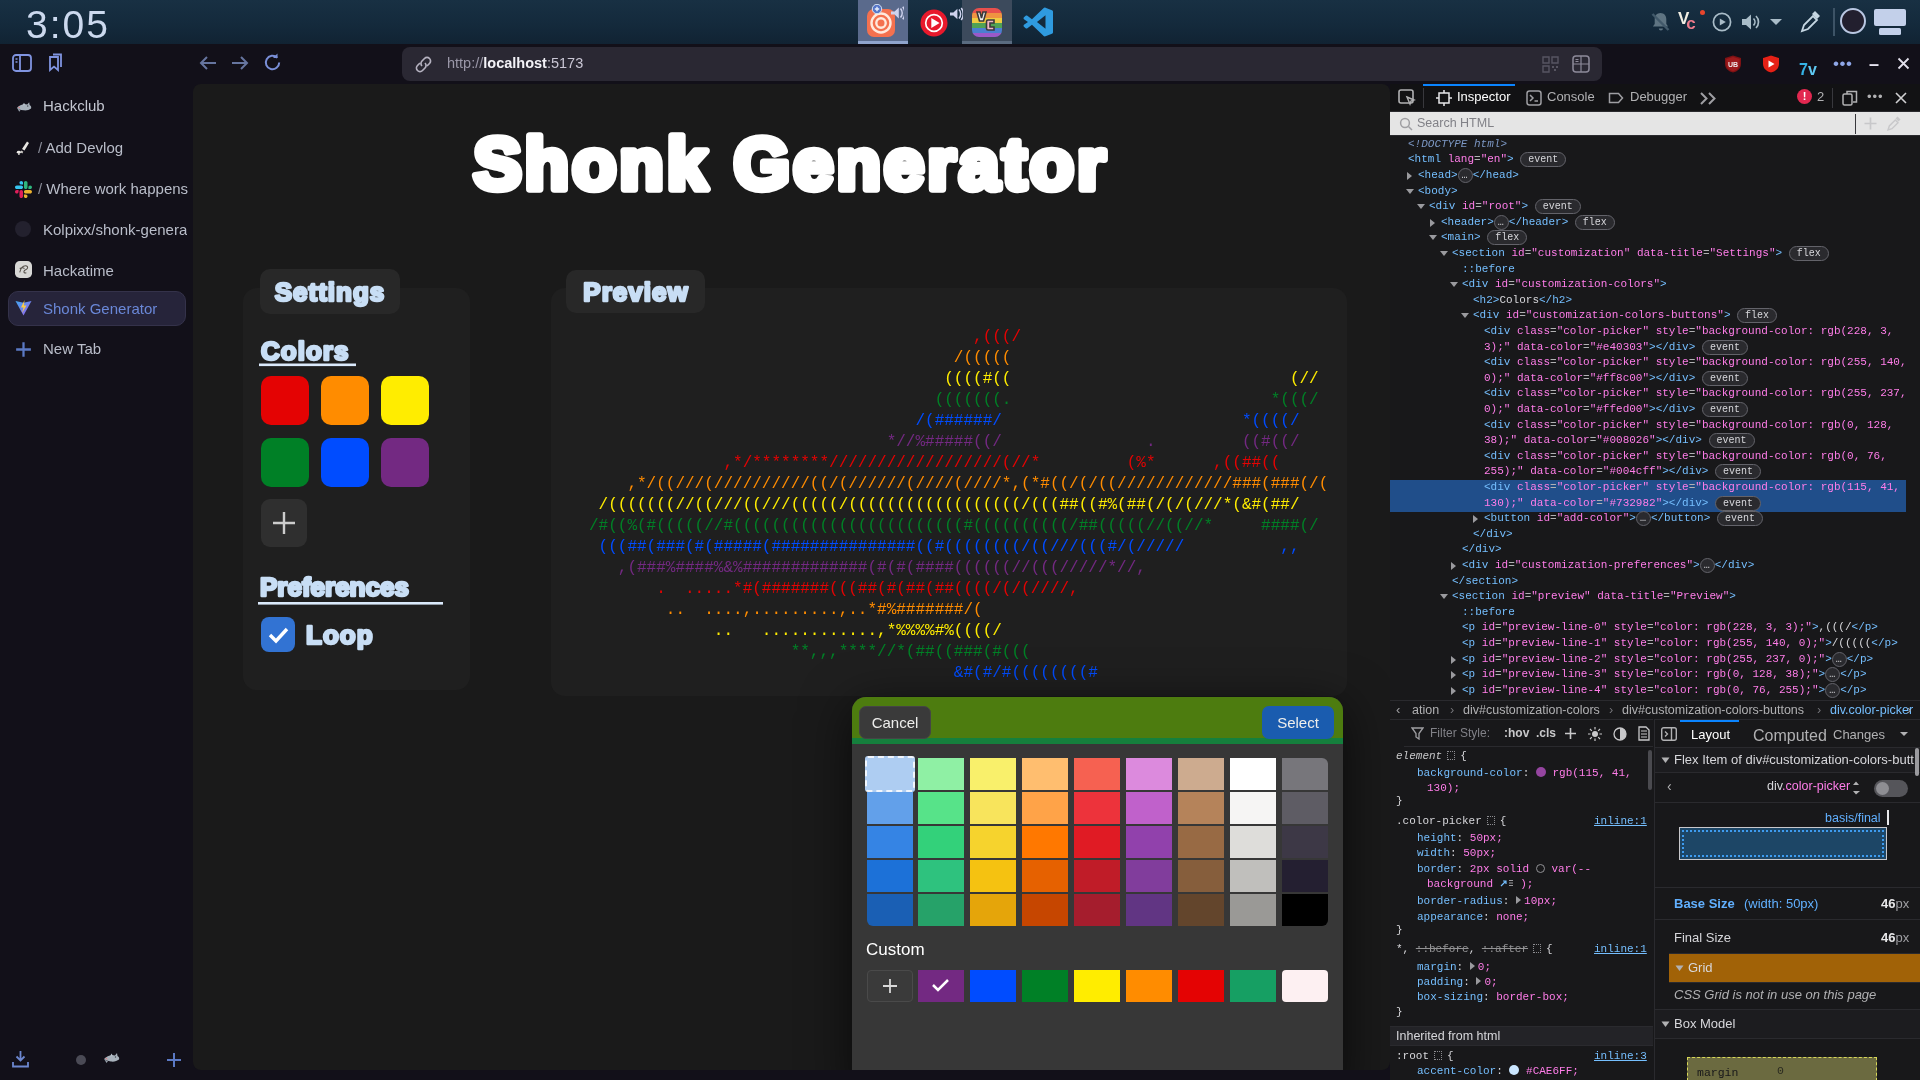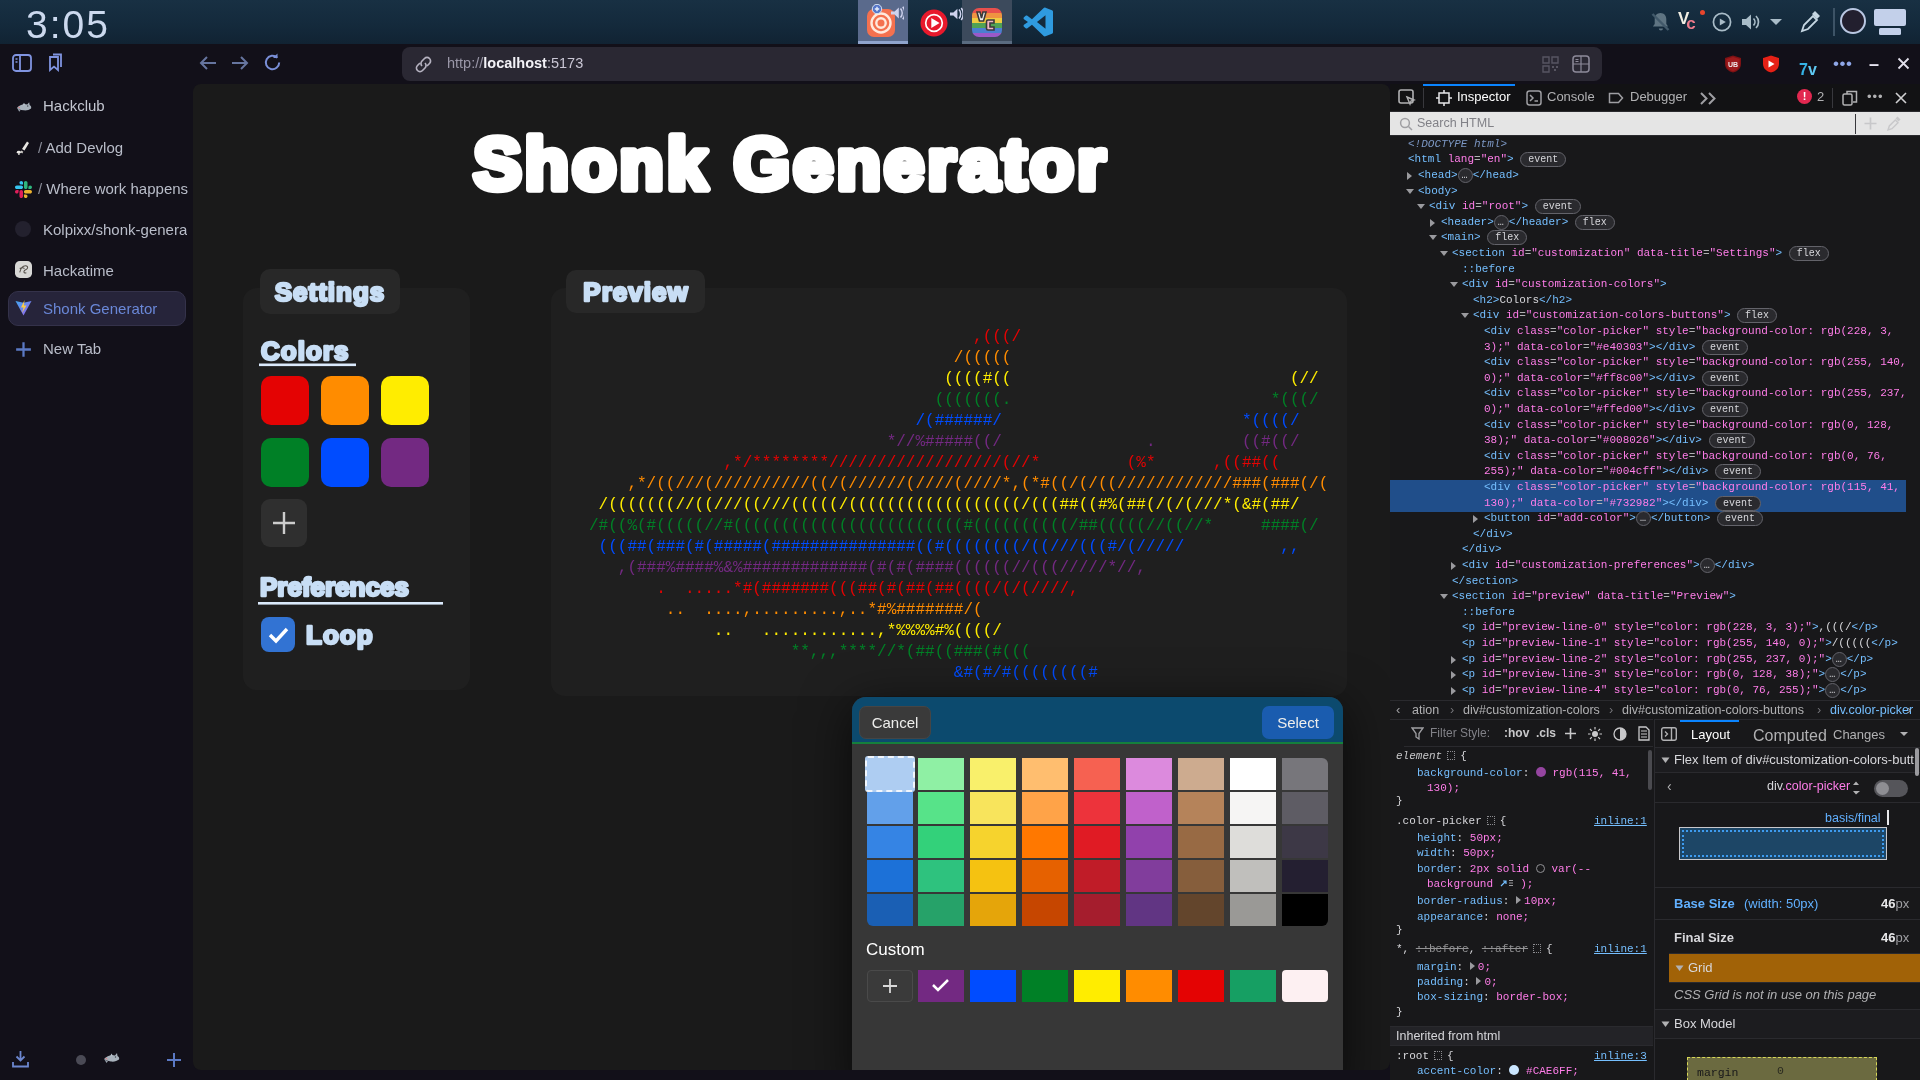--- a/index.html
+++ b/index.html
@@ -29,21 +29,21 @@
 
 .panel { position:absolute; background:#1f1f1f; border-radius:14px; }
 .tab { position:absolute; background:#282828; border-radius:10px; }
 
 .sw { position:absolute; width:48px; height:49px; border-radius:10px; }
 
 #ascii { position:absolute; left:396px; top:243px; font-family:"Liberation Mono", monospace; font-size:16px; line-height:21px; white-space:pre; }
 #ascii div { height:21px; }
 
 #dialog { position:absolute; left:659px; top:613px; width:491px; height:400px; border-radius:14px; background:#373737; box-shadow:0 10px 50px rgba(0,0,0,0.65); }
-#dlghead { position:absolute; left:0; top:0; width:491px; height:47px; background:#0c4a6e; border-bottom:2px solid #15803d; border-radius:14px 14px 0 0;padding-left:37px; }
+#dlghead { position:absolute; left:0; top:0; width:491px; height:47px; background:#4d7c0f; border-bottom:6px solid #15803d; border-radius:14px 14px 0 0;padding-left:37px; }
 .gbtn { position:absolute; top:9px; height:33px; border-radius:7px; font-size:15px; color:#eeeeec; text-align:center; }
 .cell { position:absolute; width:46px; height:32px; }
 
 #devtools { position:absolute; left:1390px; top:84px; width:530px; height:996px; background:#18181a; font-family:"Liberation Mono", monospace; }
 #dttabs { position:absolute; left:0; top:0; width:530px; height:28px; background:#121214; border-bottom:1px solid #2a2a2e; font-family:"Liberation Sans", sans-serif; }
 #dtsearch { position:absolute; left:0; top:28px; width:530px; height:24px; background:#e5e5e5; border-bottom:1px solid #2a2a2e; }
 #markup { position:absolute; left:0; top:52px; width:530px; height:564px; font-size:11px; line-height:15.6px; color:#b1b1b3; }
 .mrow { position:absolute; white-space:pre; }
 .tag { color:#75bfff;margin-top:8px; }
 .atn { color:#ff7de9; }
@@ -591,21 +591,21 @@
   <div class="abs" style="left:170px;top:91px;font-size:12.5px;color:#61b0ff;">basis/final</div>
   <div class="abs" style="left:232px;top:90px;width:1.5px;height:15px;background:#e8e8ea;"></div>
   <div class="abs" style="left:24px;top:107px;width:208px;height:33px;background:#1d4666;border:1.5px solid #c8c8cc;"></div>
   <div class="abs" style="left:27px;top:110px;width:202px;height:27px;border:2px dotted #3e9cf0;"></div>
   <div class="abs" style="left:0;top:167px;width:266px;height:32px;border-top:1px solid #2a2a2e;">
     <span class="abs" style="left:19px;top:8px;font-size:13px;font-weight:bold;color:#61b0ff;">Base Size</span>
     <span class="abs" style="left:89px;top:8px;font-size:13px;color:#61b0ff;">(width: 50px)</span>
     <span class="abs" style="left:226px;top:8px;font-size:13px;font-weight:bold;color:#e8e8ea;">46<span style="font-weight:normal;color:#9f9fa3">px</span></span>
   </div>
   <div class="abs" style="left:0;top:199px;width:266px;height:34px;border-top:1px solid #2a2a2e;">
-    <span class="abs" style="left:19px;top:10px;font-size:13px;font-weight:bold;color:#d7d7db;">Final Size</span>
+    <span class="abs" style="left:19px;top:10px;font-size:13px;font-weight:normal;color:#d7d7db;">Final Size</span>
     <span class="abs" style="left:226px;top:10px;font-size:13px;font-weight:bold;color:#e8e8ea;">46<span style="font-weight:normal;color:#9f9fa3">px</span></span>
   </div>
   <div class="abs" style="left:14px;top:233px;width:266px;height:30px;background:#a16207;border-top:1px solid #2a2a2e;border-bottom:1px solid #2a2a2e;">
     <svg class="abs" style="left:6px;top:11px" width="9" height="7" viewBox="0 0 9 7">
           <path d="M0.5 0.5l4 5.5 4-5.5z" fill="#b1b1b3"></path>
         </svg>
     <span class="abs" style="left:19px;top:6px;font-size:13px;color:#d7d7db;">Grid</span>
   </div>
   <div class="abs" style="left:19px;top:267px;font-size:13px;font-style:italic;color:#b1b1b3;">CSS Grid is not in use on this page</div>
   <div class="abs" style="left:0;top:289px;width:266px;height:30px;background:#1c1c1f;border-top:1px solid #2a2a2e;border-bottom:1px solid #2a2a2e;">

